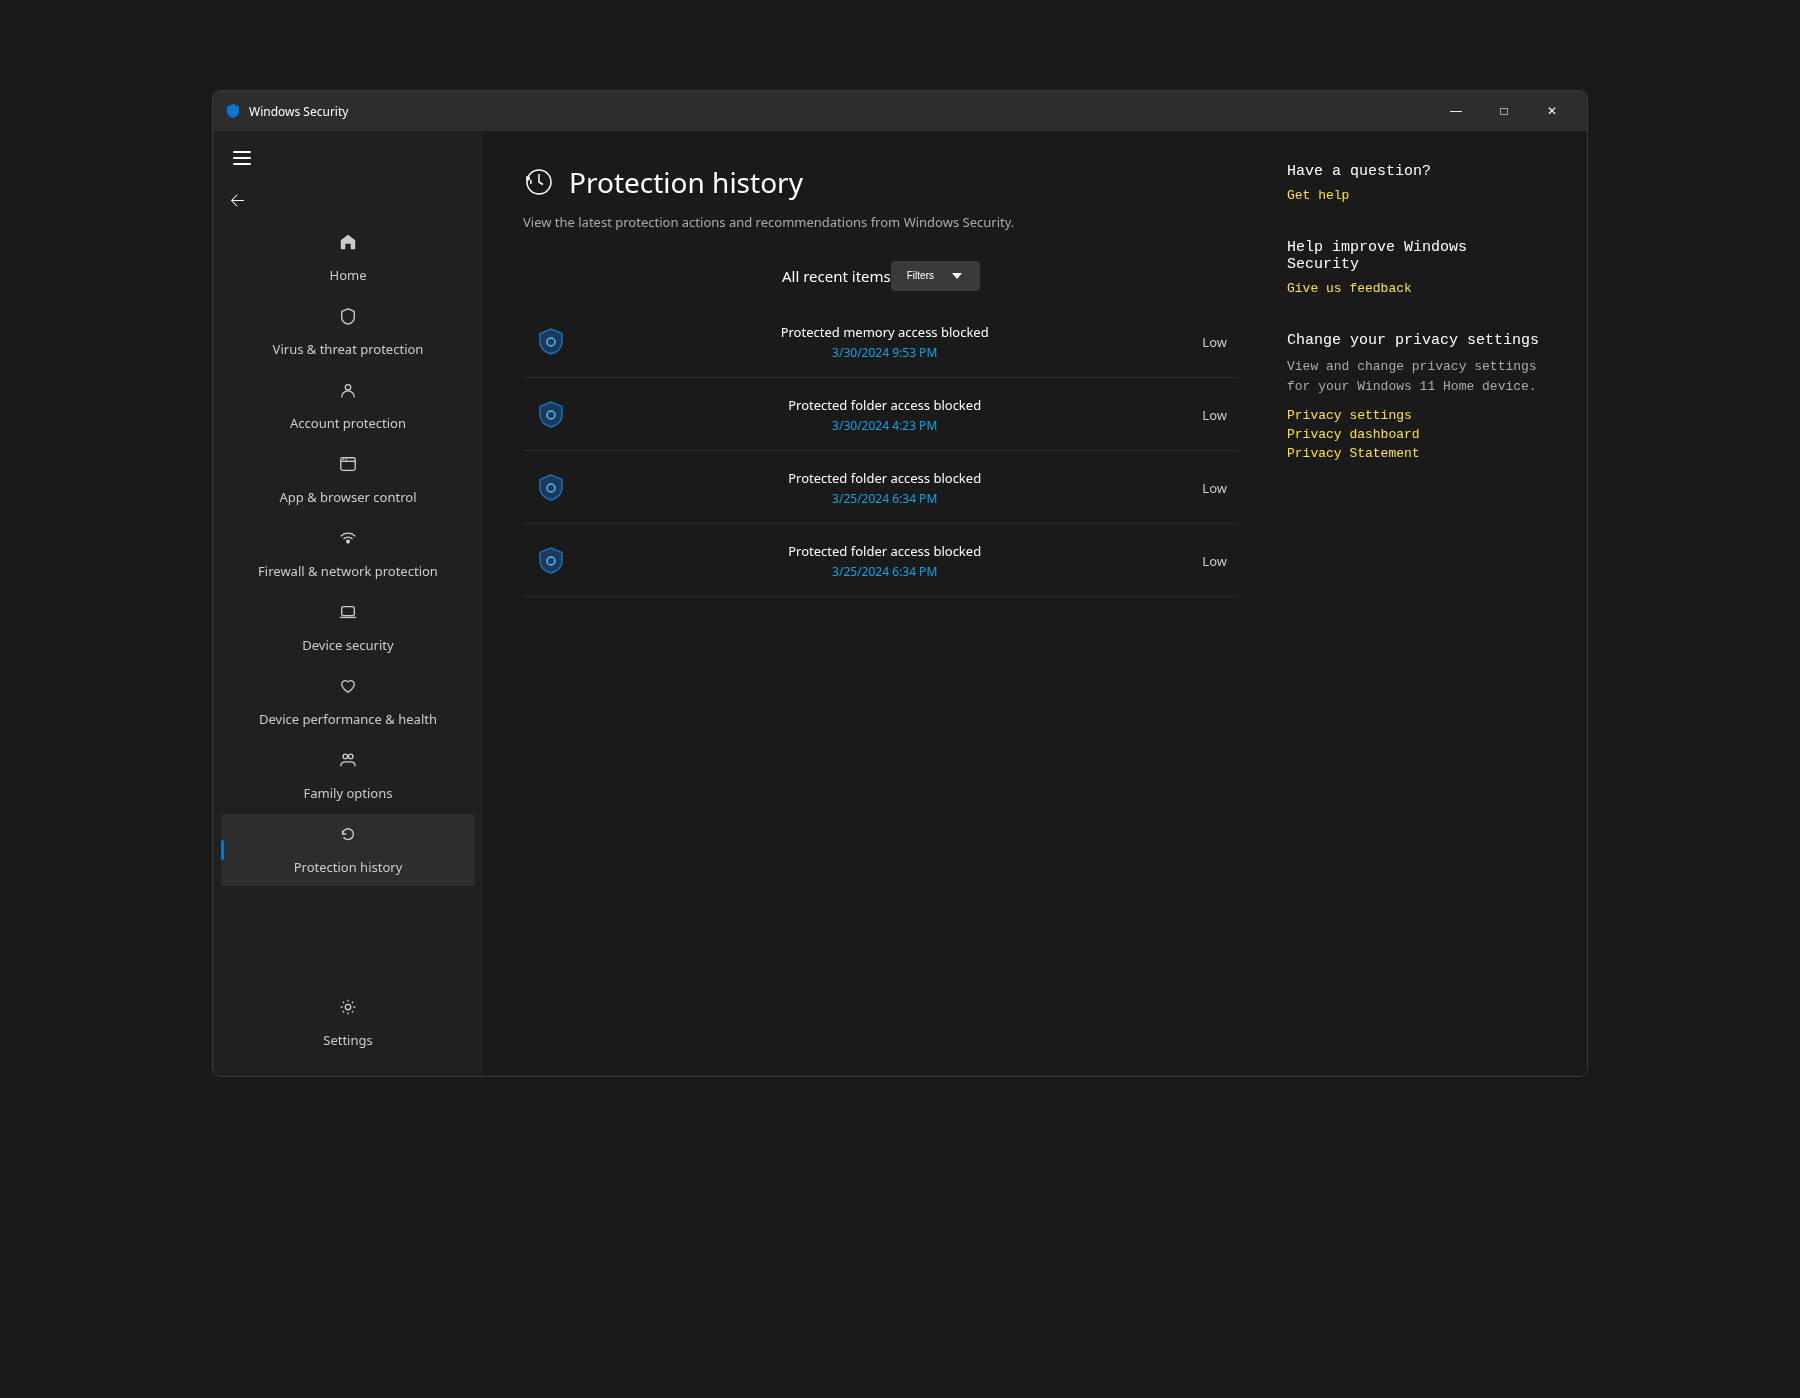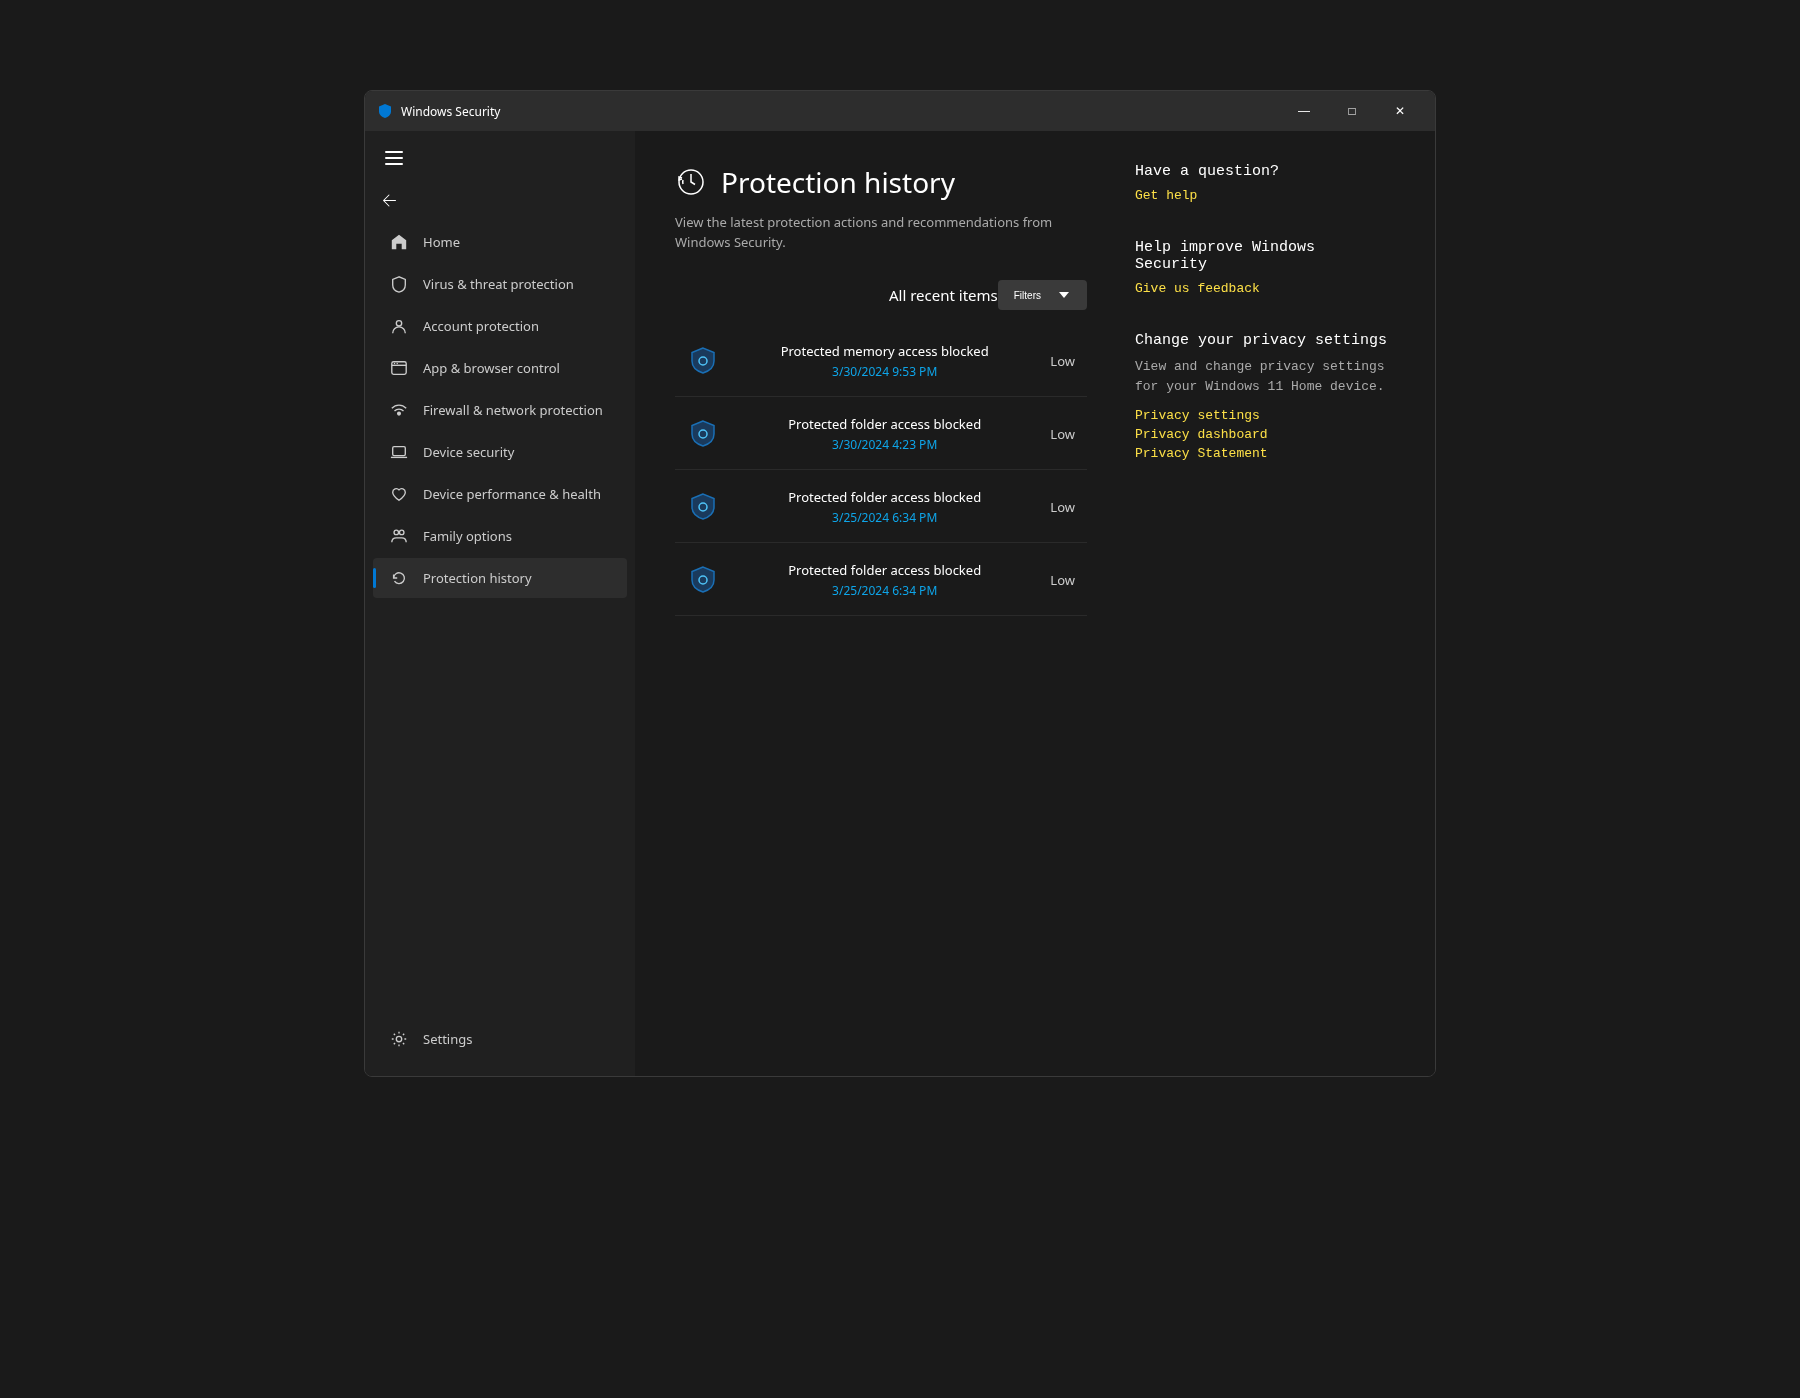--- a/index.html
+++ b/index.html
@@ -7,21 +7,21 @@
       background: #1a1a1a;
       color: #ffffff;
       font-family: 'Segoe UI', system-ui, sans-serif;
       font-size: 14px;
       width: 1800px;
       height: 1398px;
       overflow: hidden;
     }
 
     .window {
-      width: 1072px;
+      width: 1376px;
       height: 987px;
       background: #1e1e1e;
       border: 1px solid #3a3a3a;
       display: flex;
       flex-direction: column;
       margin: 90px auto 13px;
       border-radius: 8px;
       overflow: hidden;
     }
 
@@ -129,20 +129,21 @@
       display: flex;
       align-items: center;
       gap: 14px;
       padding: 10px 16px;
       cursor: pointer;
       border-radius: 4px;
       margin: 1px 8px;
       color: #cccccc;
       text-decoration: none;
       position: relative;
+      flex-direction: column;
     }
 
     .nav-item.active {
       background: #2d2d2d;
     }
 
     .nav-item.active::left {
       content: '';
     }
 
@@ -211,21 +212,21 @@
     .page-description {
       color: #aaaaaa;
       font-size: 13px;
       margin-bottom: 28px;
       line-height: 1.5;
     }
 
     .list-header {
       display: flex;
       align-items: center;
-      justify-content: flex-end;
+      justify-content: center;
       margin-bottom: 16px;
     }
 
     .list-title {
       font-size: 15px;
       color: #ffffff;
     }
 
     .filter-btn {
       background: #3a3a3a;

